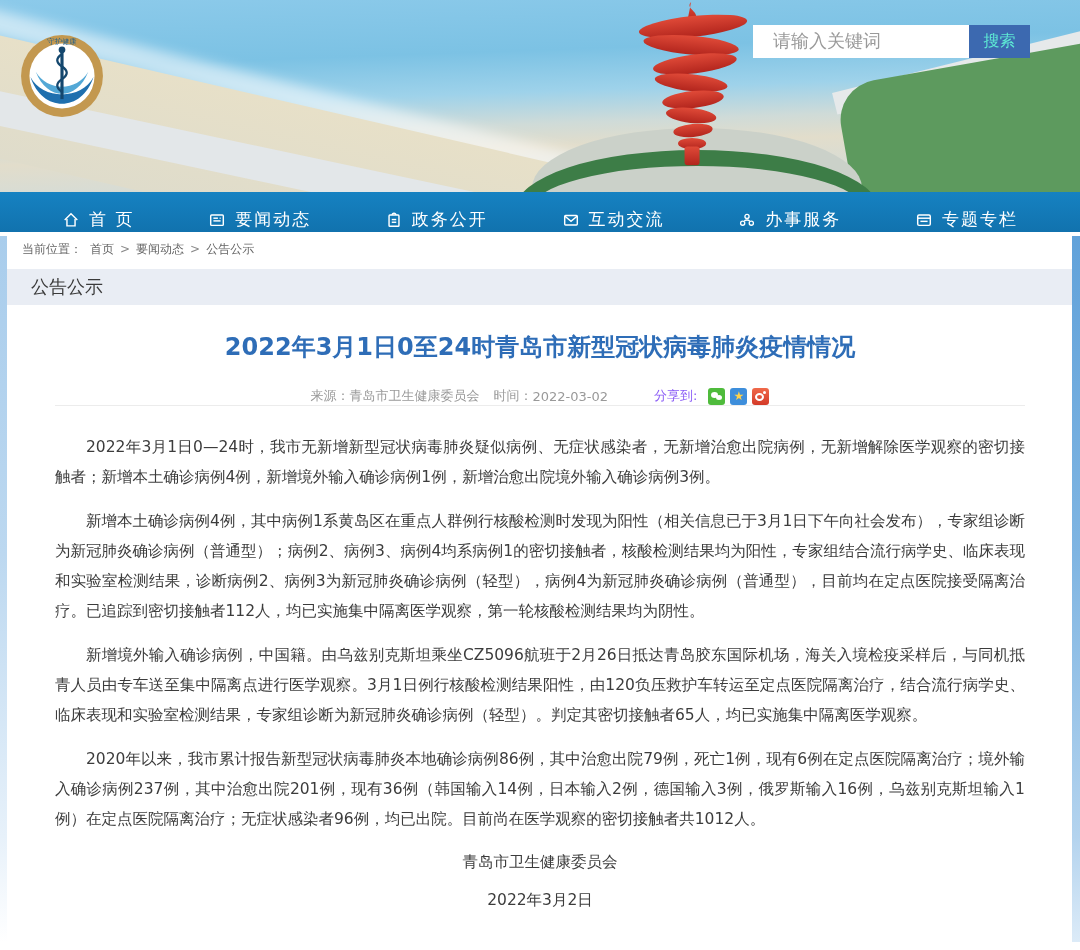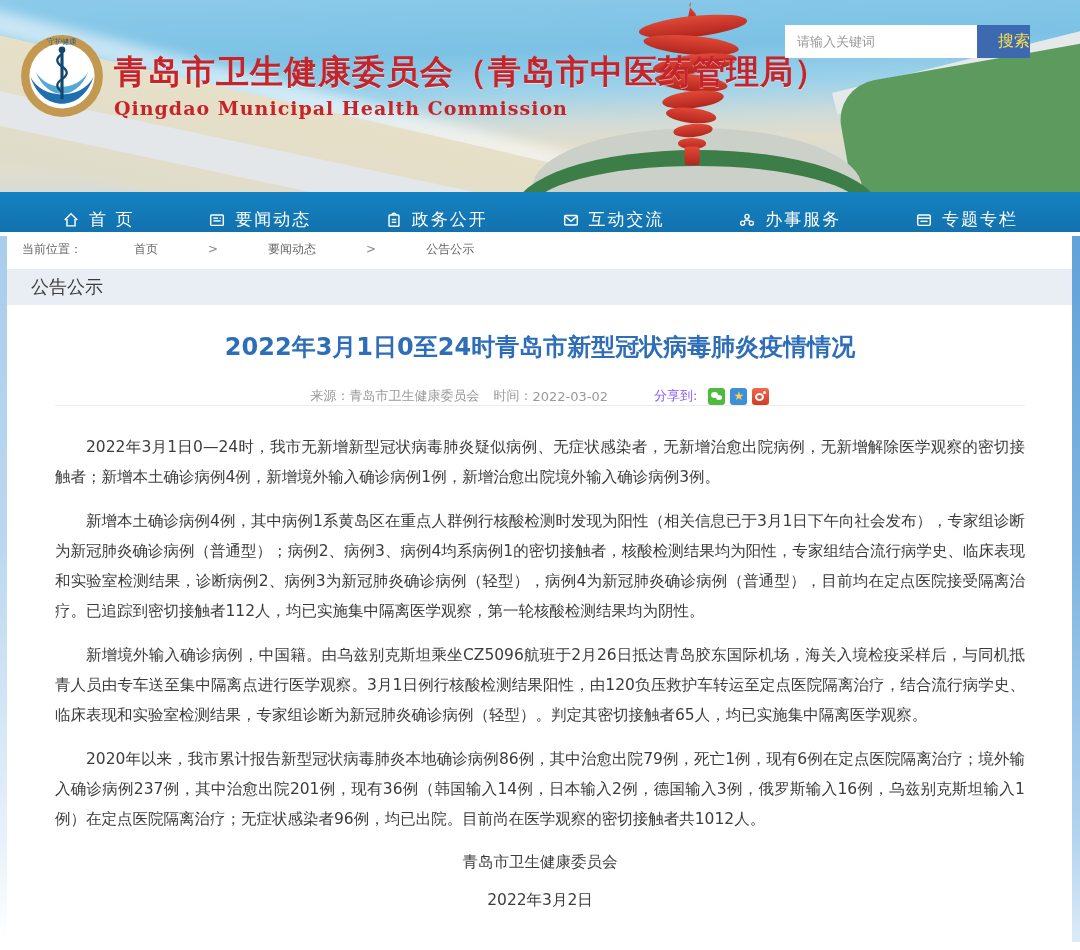--- a/index.html
+++ b/index.html
@@ -30,36 +30,36 @@
 
   .brand { position:absolute; left:20px; top:34px; display:flex; align-items:flex-start; }
   .logo { width:84px; height:84px; flex:0 0 auto; cursor:pointer; }
   .brand-text { margin-left:10px; padding-top:16px; }
   .org-cn { font-size:33px; font-weight:bold; color:#c5242a; letter-spacing:1px;
     text-shadow:0 1px 0 rgba(255,255,255,.5); font-family:"DejaVu Serif","Liberation Serif",serif; }
   .org-en { font-size:19px; font-weight:bold; color:#c5242a; letter-spacing:1px; margin-top:2px;
     font-family:"DejaVu Serif","Liberation Serif",serif; }
 
   .search { position:absolute; right:50px; top:25px; display:flex; }
-  .search input { width:192px; height:33px; border:none; outline:none; padding:0 12px;
-    font-size:13px; color:#333; background:#fff; }
+  .search input { width:216px; height:33px; border:none; outline:none; padding:0 20px;
+    font-size:18px; color:#333; background:#fff; }
   .search input::placeholder { color:#9a9a9a; }
-  .search button { width:53px; height:33px; border:none; background:#3c69b0; color:#fde047;
-    font-size:16px; cursor:pointer;text-align:right; }
+  .search button { width:61px; height:33px; border:none; background:#3c69b0; color:#5eead4;
+    font-size:16px; cursor:pointer; }
 
   
   .nav { height:40px; background:linear-gradient(180deg,#1682c2,#1172ae);
     display:flex; align-items:center; justify-content:space-between; padding:0 62px; }
   .nav-item { display:flex; align-items:center; gap:9px; color:#fff; font-size:17px;
     letter-spacing:2px; cursor:pointer; white-space:nowrap;margin-top:15px; }
   .nav-item svg { display:block; }
 
   
   .breadcrumb { height:34px; display:flex; align-items:center; padding-left:22px;
-    font-size:12px; color:#666; background:#fff;gap:44px; }
+    font-size:12px; color:#666; background:#fff; }
   .breadcrumb .crumb { color:#666; cursor:pointer; }
   .breadcrumb .sep { margin:0 6px; color:#888; }
   .breadcrumb .label { margin-right:8px; }
 
   
   .section-band { height:36px; margin:3px 8px 0 7px; background:#e9edf4;
     display:flex; align-items:center; padding-left:24px; font-size:18px; color:#3a3a3a; }
 
   
   .content { padding:26px 55px 0 55px; }
@@ -132,24 +132,20 @@
       <svg class="logo" viewBox="0 0 80 80">
         <circle cx="40" cy="40" r="39" fill="#c3984f"></circle>
         <circle cx="40" cy="40" r="31" fill="#ffffff"></circle>
         <path d="M10 41 C21 63 59 63 70 41 C59 75 21 75 10 41 Z" fill="#1f6fae"></path>
         <path d="M15 36 C26 55 54 55 65 36 C54 64 26 64 15 36 Z" fill="#53a8d6"></path>
         <circle cx="40" cy="15" r="3.2" fill="#14476e"></circle>
         <line x1="40" y1="16" x2="40" y2="62" stroke="#14476e" stroke-width="3"></line>
         <path d="M40 19 q-9 6 0 12 q9 6 0 12 q-9 6 0 12" fill="none" stroke="#14476e" stroke-width="2.2"></path>
         <text x="40" y="9.5" text-anchor="middle" font-size="7" fill="#1c5e8e">守护健康</text>
       </svg>
-      <div class="brand-text">
-        <div class="org-cn">青岛市卫生健康委员会（青岛市中医药管理局）</div>
-        <div class="org-en">Qingdao Municipal Health Commission</div>
-      </div>
     </div>
 
     <div class="search">
       <input type="text" placeholder="请输入关键词" style="">
       <button>搜索</button>
     </div>
   </header>
 
   <nav class="nav">
     <div class="nav-item">

